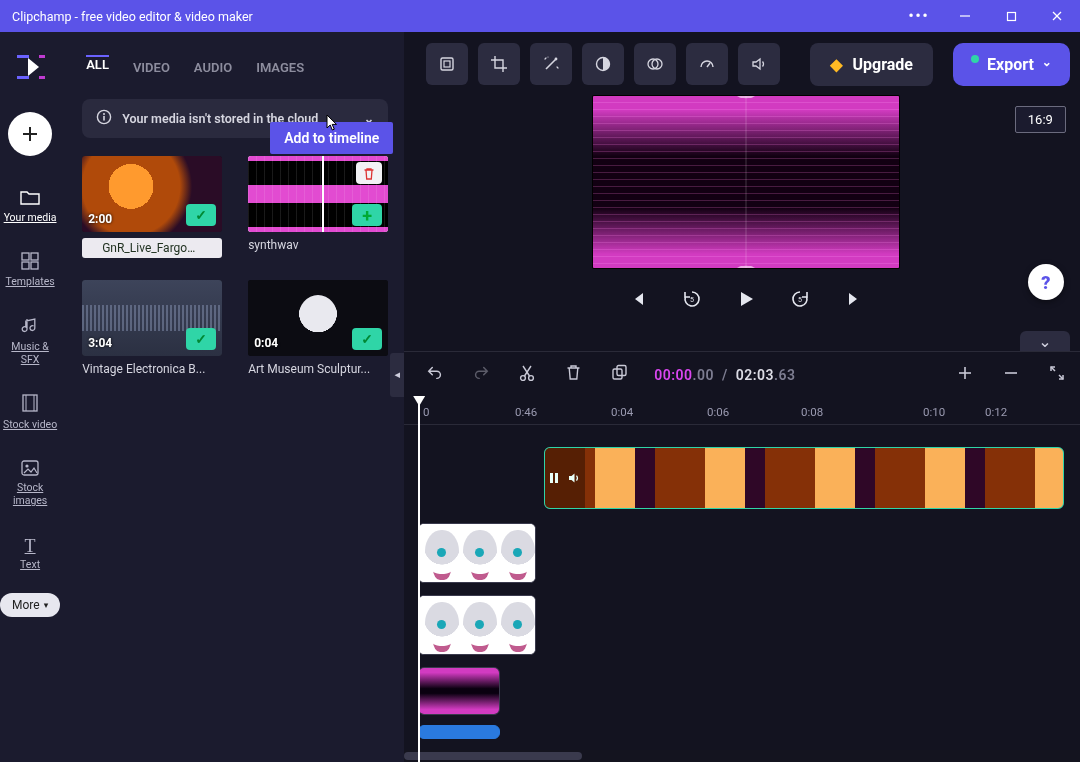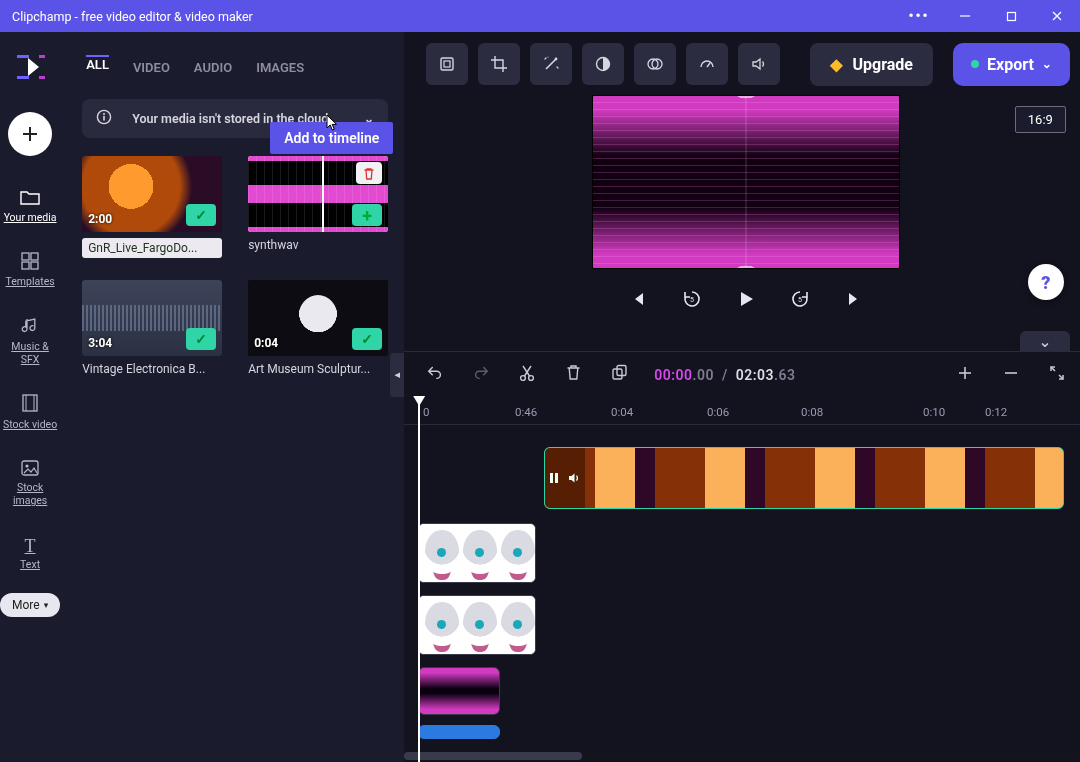--- a/index.html
+++ b/index.html
@@ -45,21 +45,21 @@
   
   .media-panel {
     width: 346px; background: #1b1b2e; display: flex; flex-direction: column; padding: 12px 16px 12px 22px;
   }
   .tabs { display: flex; gap: 24px; padding: 8px 4px 6px; align-items: center; }
   .tab { font-size: 13px; font-weight: 600; color: #8d8d9e; padding-bottom: 10px; }
   .tab.active { color: #fff; border-top: 2px solid #6b62ff; }
   .tab:not(.active) { padding-top: 8px; }
   .cloud-warn {
     margin-top: 8px; background: #2a2a3e; border-radius: 8px; padding: 10px 14px;
-    display: flex; align-items: center; gap: 20px; font-size: 12.5px; color: #d6d6e0; font-weight:600;text-align:center;
+    display: flex; align-items: center; gap: 10px; font-size: 12.5px; color: #d6d6e0; font-weight:600;text-align:center;
   }
   .cloud-warn .chev { margin-left: auto; color:#cfcfdd; }
 
   .media-grid {
     margin-top: 18px; display: grid; grid-template-columns: repeat(2, 1fr);
     gap: 22px 26px;
   }
   .mcell { display: flex; flex-direction: column; gap: 6px; position: relative; }
   .thumb {
     width: 140px; height: 76px; border-radius: 3px; position: relative; overflow: hidden;
@@ -75,21 +75,21 @@
     display: flex; align-items: center; justify-content: center; font-size: 14px; font-weight: bold;
   }
   .check-badge { background: #2fd5a7; color: #083; }
   .plus-badge  { background: #2fd5a7; color: #0a3; font-size: 18px; }
   .del-badge {
     position: absolute; right: 6px; top: 6px; width: 26px; height: 22px; border-radius: 4px;
     background: #f2f2f5; color: #d33; display:flex; align-items:center; justify-content:center; font-size:13px;
   }
   .mname { font-size: 12px; color: #d6d6e0; white-space: nowrap; overflow:hidden; text-overflow: ellipsis; max-width: 140px; }
   .mname.tag {
-    background: #eceaf0; color:#232; padding: 3px 6px; border-radius: 3px; font-size:12px; display:inline-block;
+    background: #eceaf0; color:#232; padding: 3px 20px; border-radius: 3px; font-size:12px; display:inline-block;
   }
 
   
   .syn-bg {
     background:
       linear-gradient(#e24bd1 0 6%, #000 6% 38%, #e24bd1 38% 62%, #000 62% 94%, #e24bd1 94% 100%);
     position:absolute; inset:0;
   }
   .syn-bg::after {
     content:""; position:absolute; inset:0;
@@ -139,21 +139,21 @@
     width: 42px; height: 42px; background:#2c2c40; border-radius:6px;
     display:flex; align-items:center; justify-content:center; color:#d6d6e0; font-size:17px;
   }
   .upgrade-btn {
     margin-left: 10px; padding: 12px 20px; background:#2c2c40; border-radius:8px;
     display:flex; align-items:center; gap:10px; font-size:16px; font-weight:700; color:#fff;
   }
   .upgrade-btn .gem { color:#ffba24; font-size:16px; }
   .export-btn {
     margin-left: 10px; padding: 12px 18px; background:#5b53e8; border-radius:10px;
-    display:flex; align-items:center; gap:8px; font-size:16px; font-weight:700; color:#fff;
+    display:flex; gap:8px; font-size:16px; font-weight:700; color:#fff;
   }
   .export-btn .dot { width:8px; height:8px; border-radius:50%; background:#2fd5a7; }
 
   
   .preview-area { flex: 0 0 255px; position:relative; display:flex; flex-direction:column; align-items:center; }
   .preview {
     width: 306px; height: 172px; position:relative; overflow:hidden; border-radius:1px;
     background:
       linear-gradient(#fff0 0 0),
       linear-gradient(#d23bc1 0 8%, #120012 35% 65%, #d23bc1 92% 100%);

